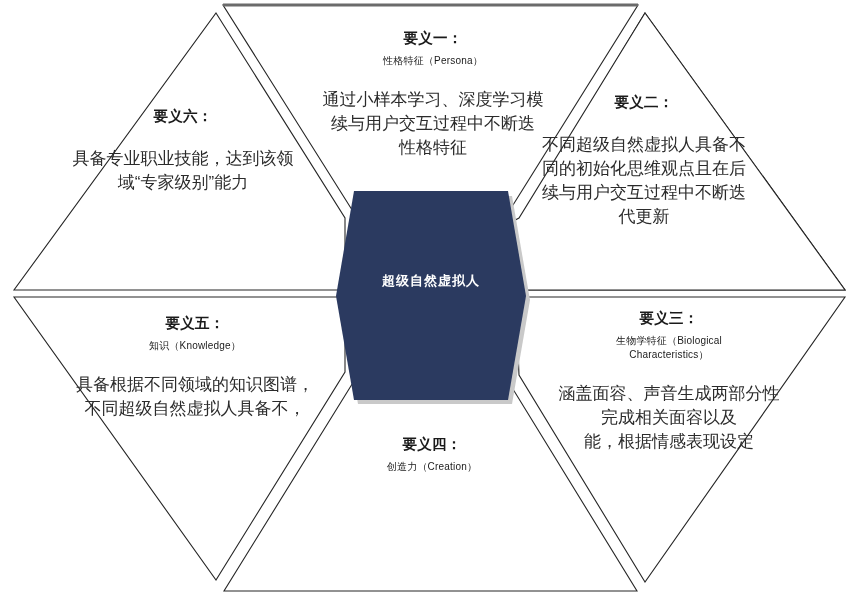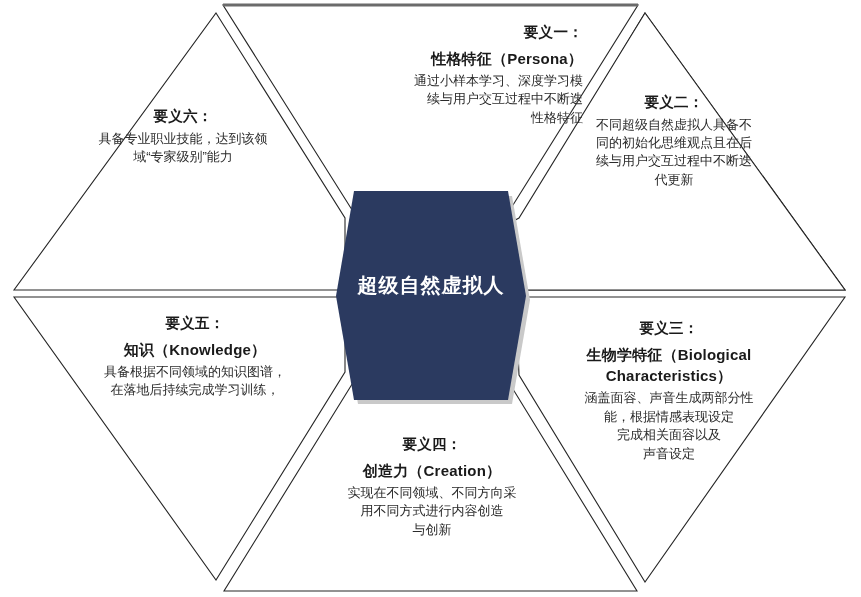--- a/index.html
+++ b/index.html
@@ -50,46 +50,46 @@
     color: #1a1a1a;
     line-height: 1.42;
   }
   .ttitle {
     font-weight: bold;
     font-size: 14.5px;
     letter-spacing: 0.3px;
     white-space: nowrap;
   }
   .tname {
-    font-weight: bold;
-    font-size: 15px;
+    font-weight: normal;
+    font-size: 10px;
     margin-top: 5px;
     letter-spacing: 0.2px;
   }
   .tdesc {
-    font-size: 13px;
-    margin-top: 3px;
+    font-size: 17px;
+    margin-top: 20px;
     color: #2b2b2b;
   }
   .tdesc div { white-space: nowrap; }
 
   .core-text {
     position: absolute;
     text-align: center;
     color: #ffffff;
     font-weight: bold;
-    font-size: 20px;
+    font-size: 13px;
     line-height: 1.38;
     letter-spacing: 1px;
   }
 
   
-  #blk-one   { left: 283px; top: 22px;  width: 300px; text-align: right; }
-  #blk-two   { left: 545px; top: 92px;  width: 258px; }
-  #blk-three { left: 533px; top: 318px; width: 272px; }
+  #blk-one   { left: 283px; top: 28px;  width: 300px; }
+  #blk-two   { left: 515px; top: 92px;  width: 258px; }
+  #blk-three { left: 533px; top: 308px; width: 272px; }
   #blk-four  { left: 282px; top: 434px; width: 300px; }
   #blk-five  { left: 50px;  top: 313px; width: 290px; }
   #blk-six   { left: 52px;  top: 106px; width: 262px; }
   #core-text { left: 318px; top: 272px; width: 226px; }
 </style>
 </head>
 <body>
 
 <div id="diagram">
 
@@ -138,42 +138,36 @@
       <div>代更新</div>
     </div>
   </div>
 
   <div class="tblock" id="blk-three">
     <div class="ttitle">要义三：</div>
     <div class="tname">生物学特征（Biological</div>
     <div class="tname" style="margin-top:0;">Characteristics）</div>
     <div class="tdesc">
       <div>涵盖面容、声音生成两部分性</div>
+      <div>完成相关面容以及</div>
       <div>能，根据情感表现设定</div>
-      <div>完成相关面容以及</div>
-      <div>声音设定</div>
     </div>
   </div>
 
   <div class="tblock" id="blk-four">
     <div class="ttitle">要义四：</div>
     <div class="tname">创造力（Creation）</div>
-    <div class="tdesc">
-      <div>实现在不同领域、不同方向采</div>
-      <div>用不同方式进行内容创造</div>
-      <div>与创新</div>
-    </div>
   </div>
 
   <div class="tblock" id="blk-five">
     <div class="ttitle">要义五：</div>
     <div class="tname">知识（Knowledge）</div>
     <div class="tdesc">
       <div>具备根据不同领域的知识图谱，</div>
-      <div>在落地后持续完成学习训练，</div>
+      <div>不同超级自然虚拟人具备不，</div>
     </div>
   </div>
 
   <div class="tblock" id="blk-six">
     <div class="ttitle">要义六：</div>
     <div class="tdesc">
       <div>具备专业职业技能，达到该领</div>
       <div>域“专家级别”能力</div>
     </div>
   </div>

